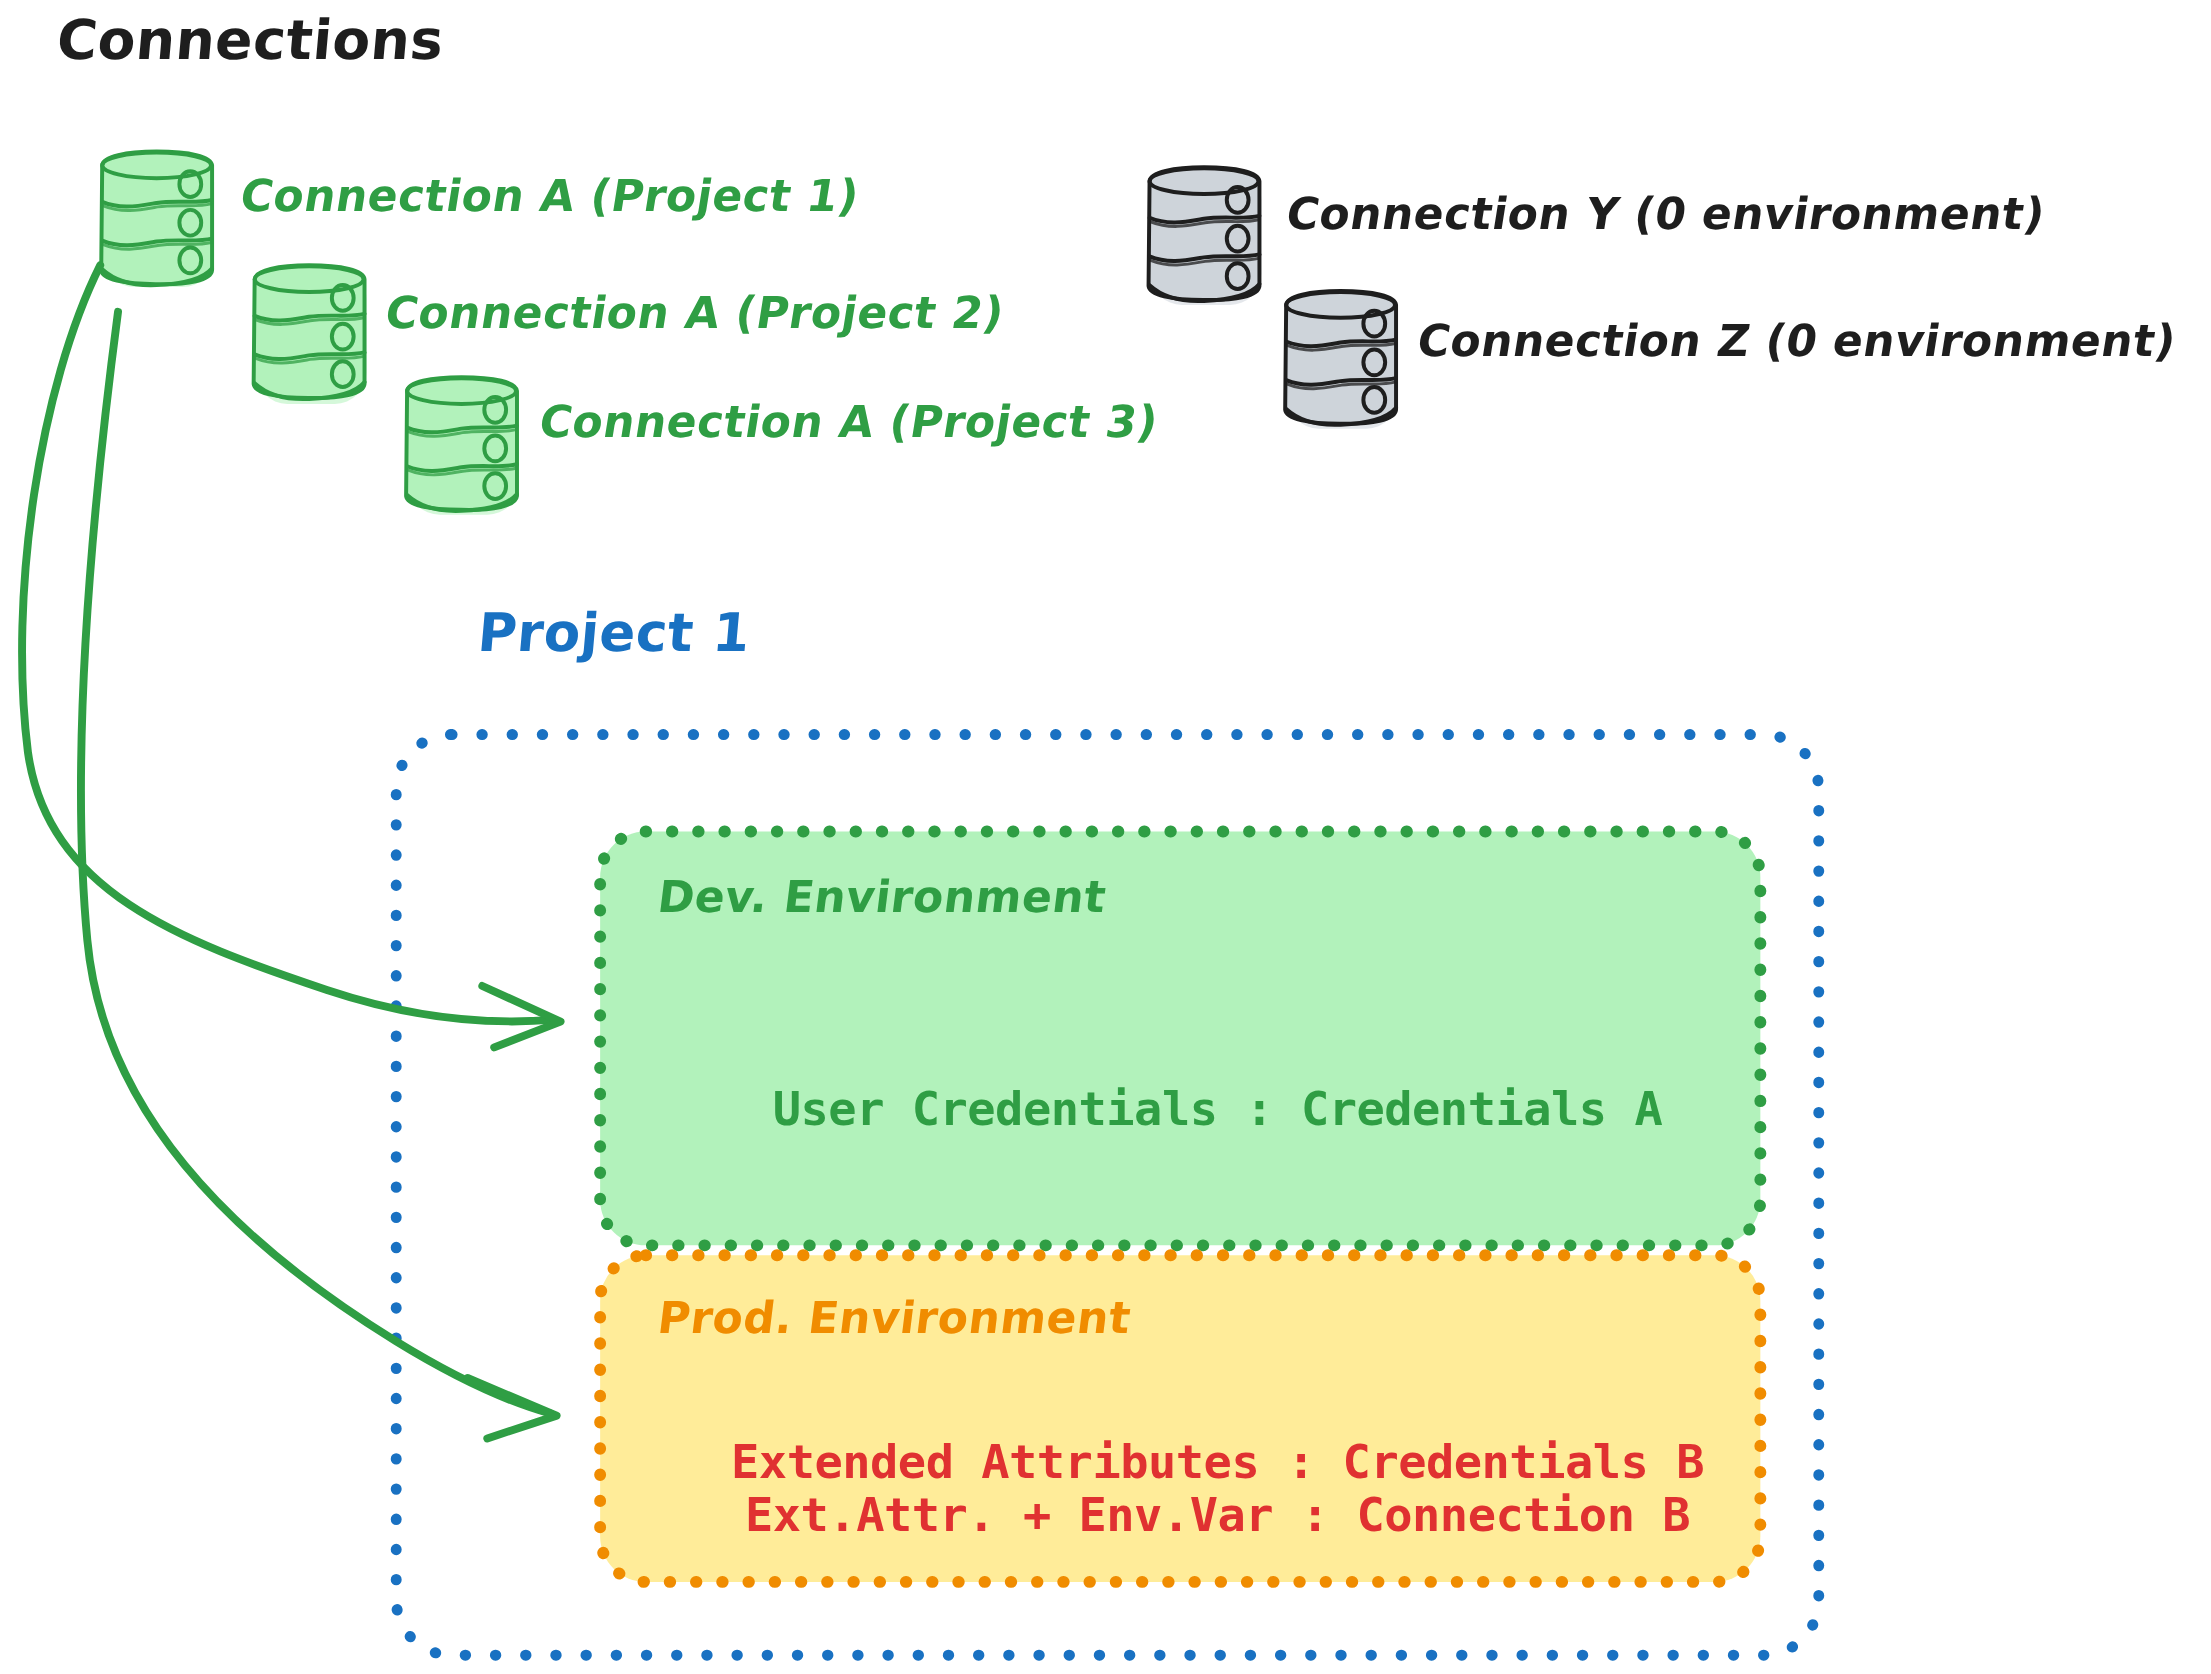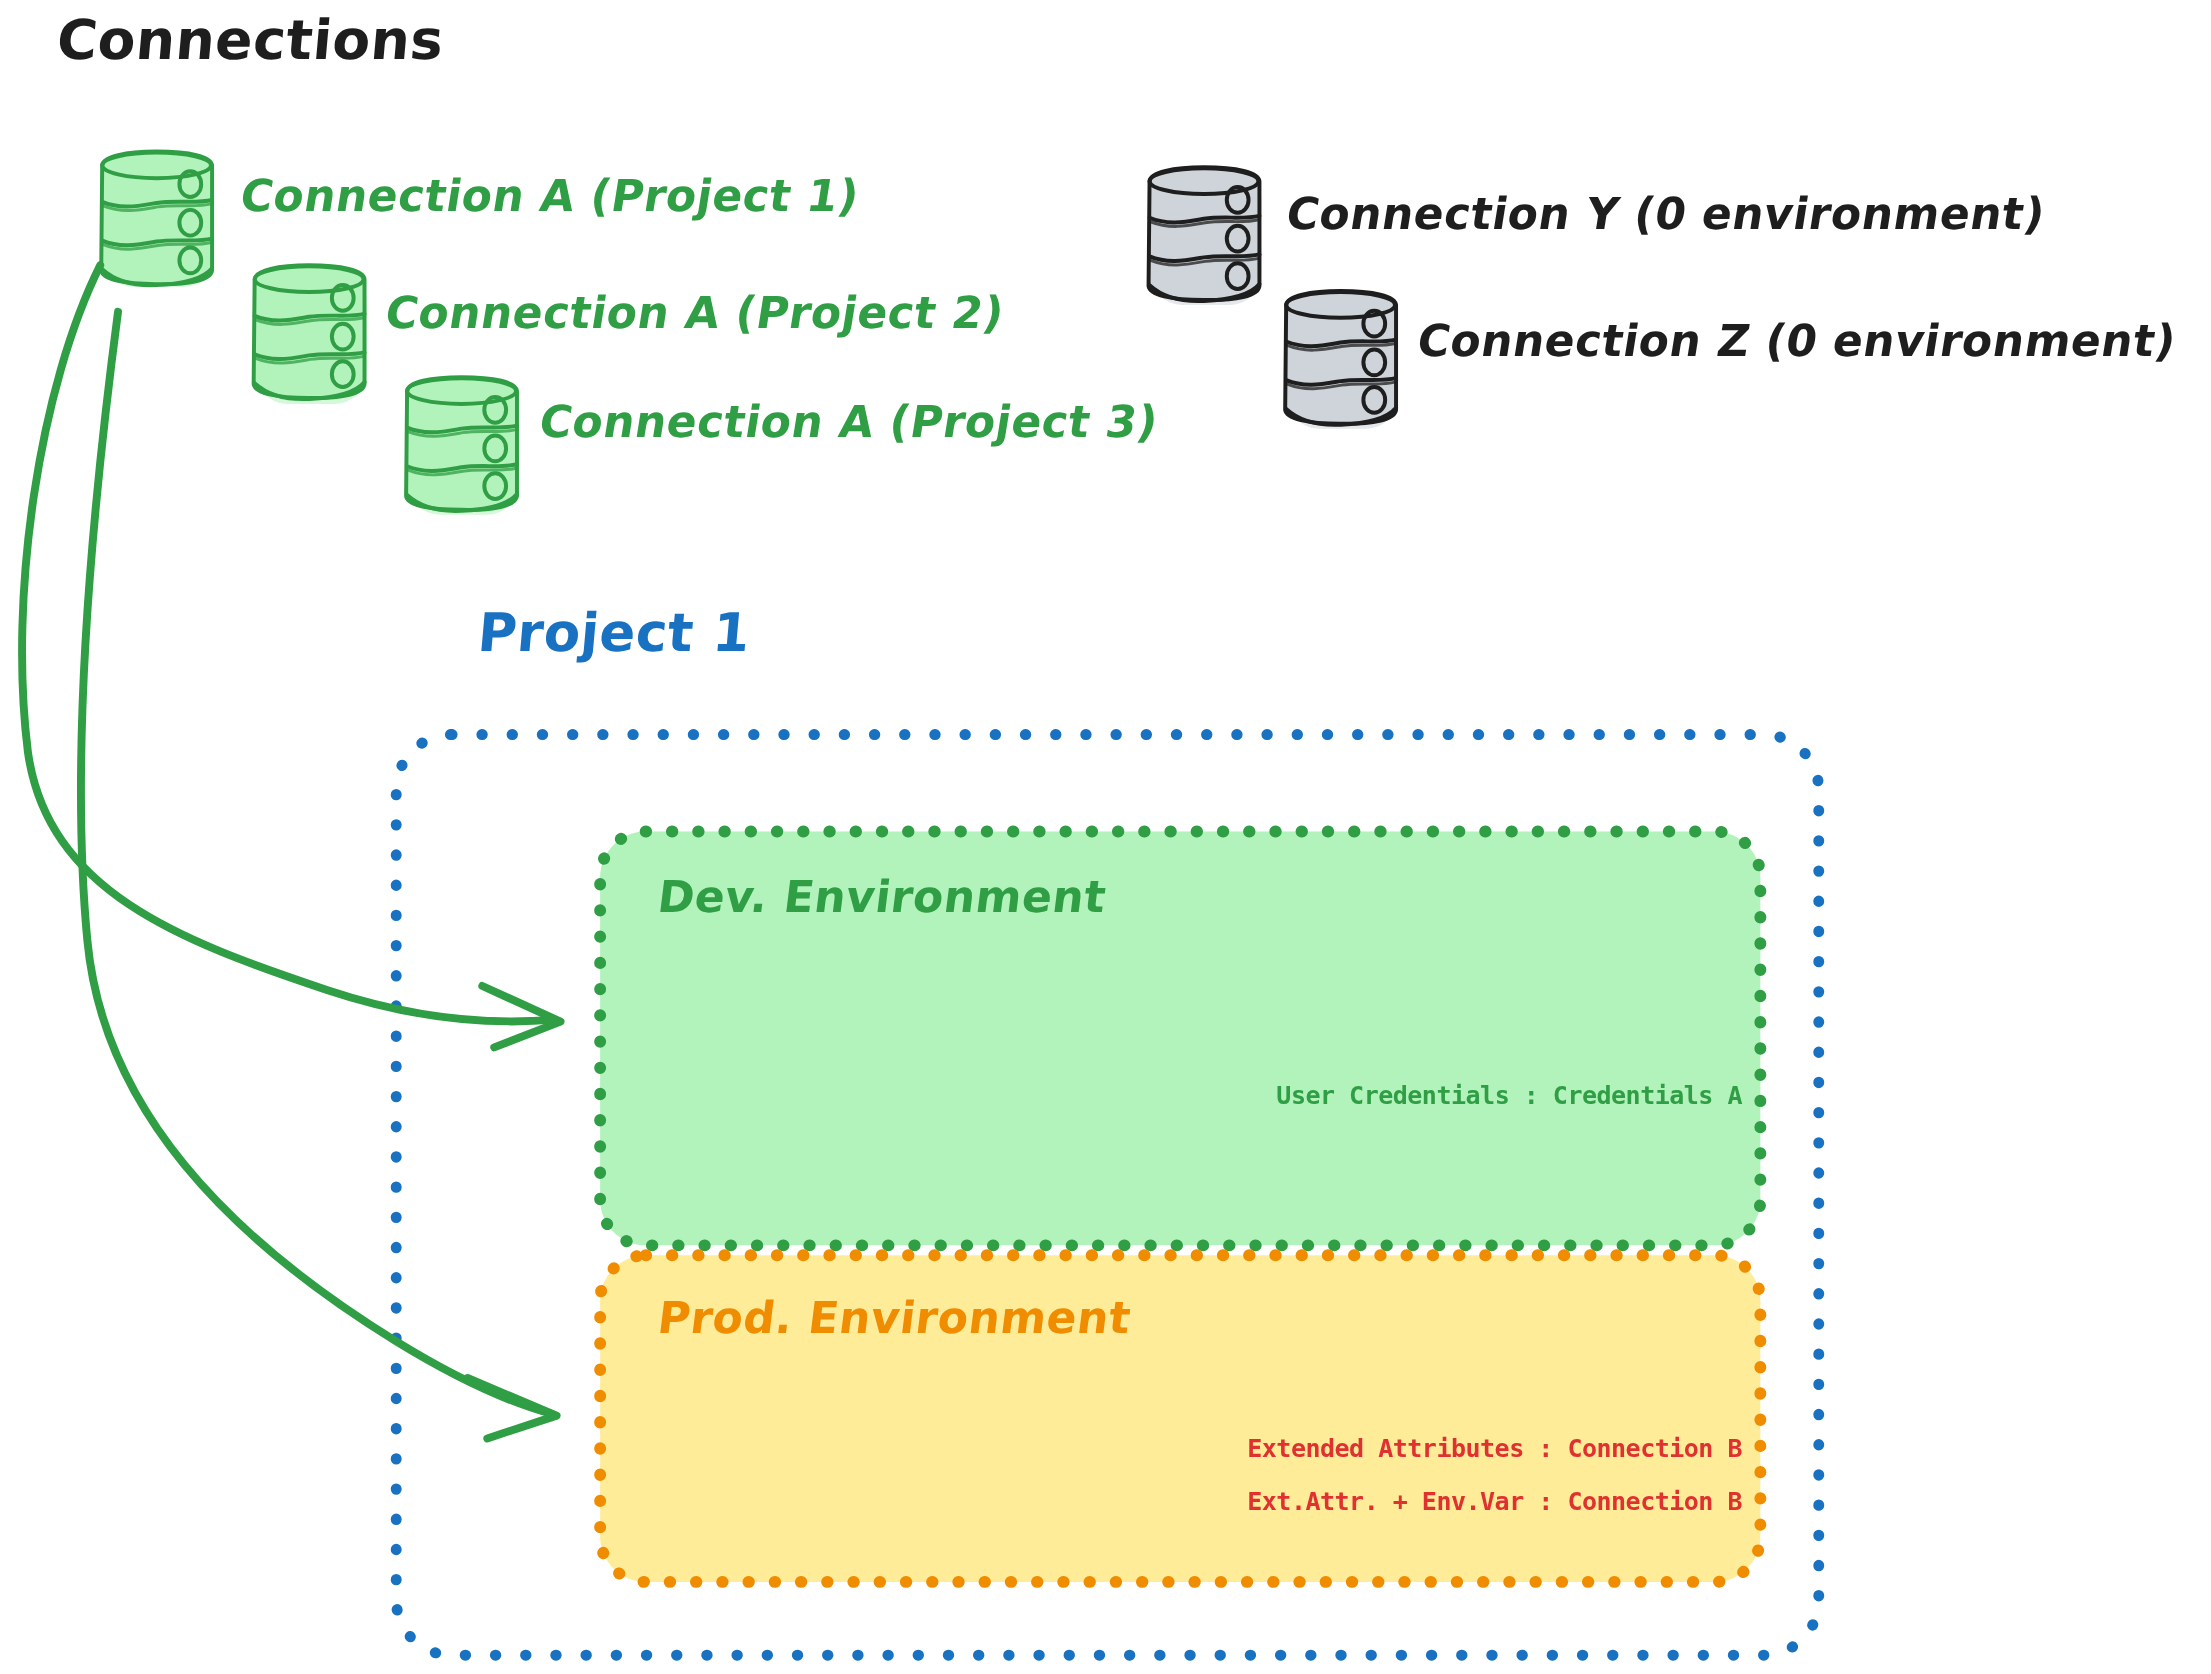--- a/index.html
+++ b/index.html
@@ -63,22 +63,22 @@
   .conn-gray  { color: #1e1e1e; }
 
   .env-title {
     font-size: 44px;
     transform: skewX(-7deg);
   }
   .env-title-dev  { color: #2f9e44; }
   .env-title-prod { color: #f08c00; }
 
   .env-row {
-    font-size: 25px;
-    text-align: right;
+    font-size: 47px;
+    text-align: center;
   }
   .row-green { color: #2f9e44; }
   .row-red   { color: #e03131; }
 </style>
 </head>
 <body>
 
 <div id="canvas">
 
   <svg id="scene" viewBox="0 0 2234 1691" xmlns="http://www.w3.org/2000/svg">
@@ -165,18 +165,18 @@
   <div class="txt hand conn-label conn-gray" style="left:1418px; top:315px;">Connection Z (0 environment)</div>
 
   <div class="txt hand title-project">Project 1</div>
 
   <div class="txt hand env-title env-title-dev" style="left:658px; top:871px;">Dev. Environment</div>
 
   <div class="txt mono env-row row-green" style="left:693px; top:1081px; width:1049px;">User Credentials : Credentials A</div>
 
   <div class="txt hand env-title env-title-prod" style="left:658px; top:1292px;">Prod. Environment</div>
 
-  <div class="txt mono env-row row-red" style="left:693px; top:1434px; width:1049px;">Extended Attributes : Connection B</div>
+  <div class="txt mono env-row row-red" style="left:693px; top:1434px; width:1049px;">Extended Attributes : Credentials B</div>
 
   <div class="txt mono env-row row-red" style="left:693px; top:1487px; width:1049px;">Ext.Attr. + Env.Var : Connection B</div>
 
 </div>
 
 
 </body></html>

